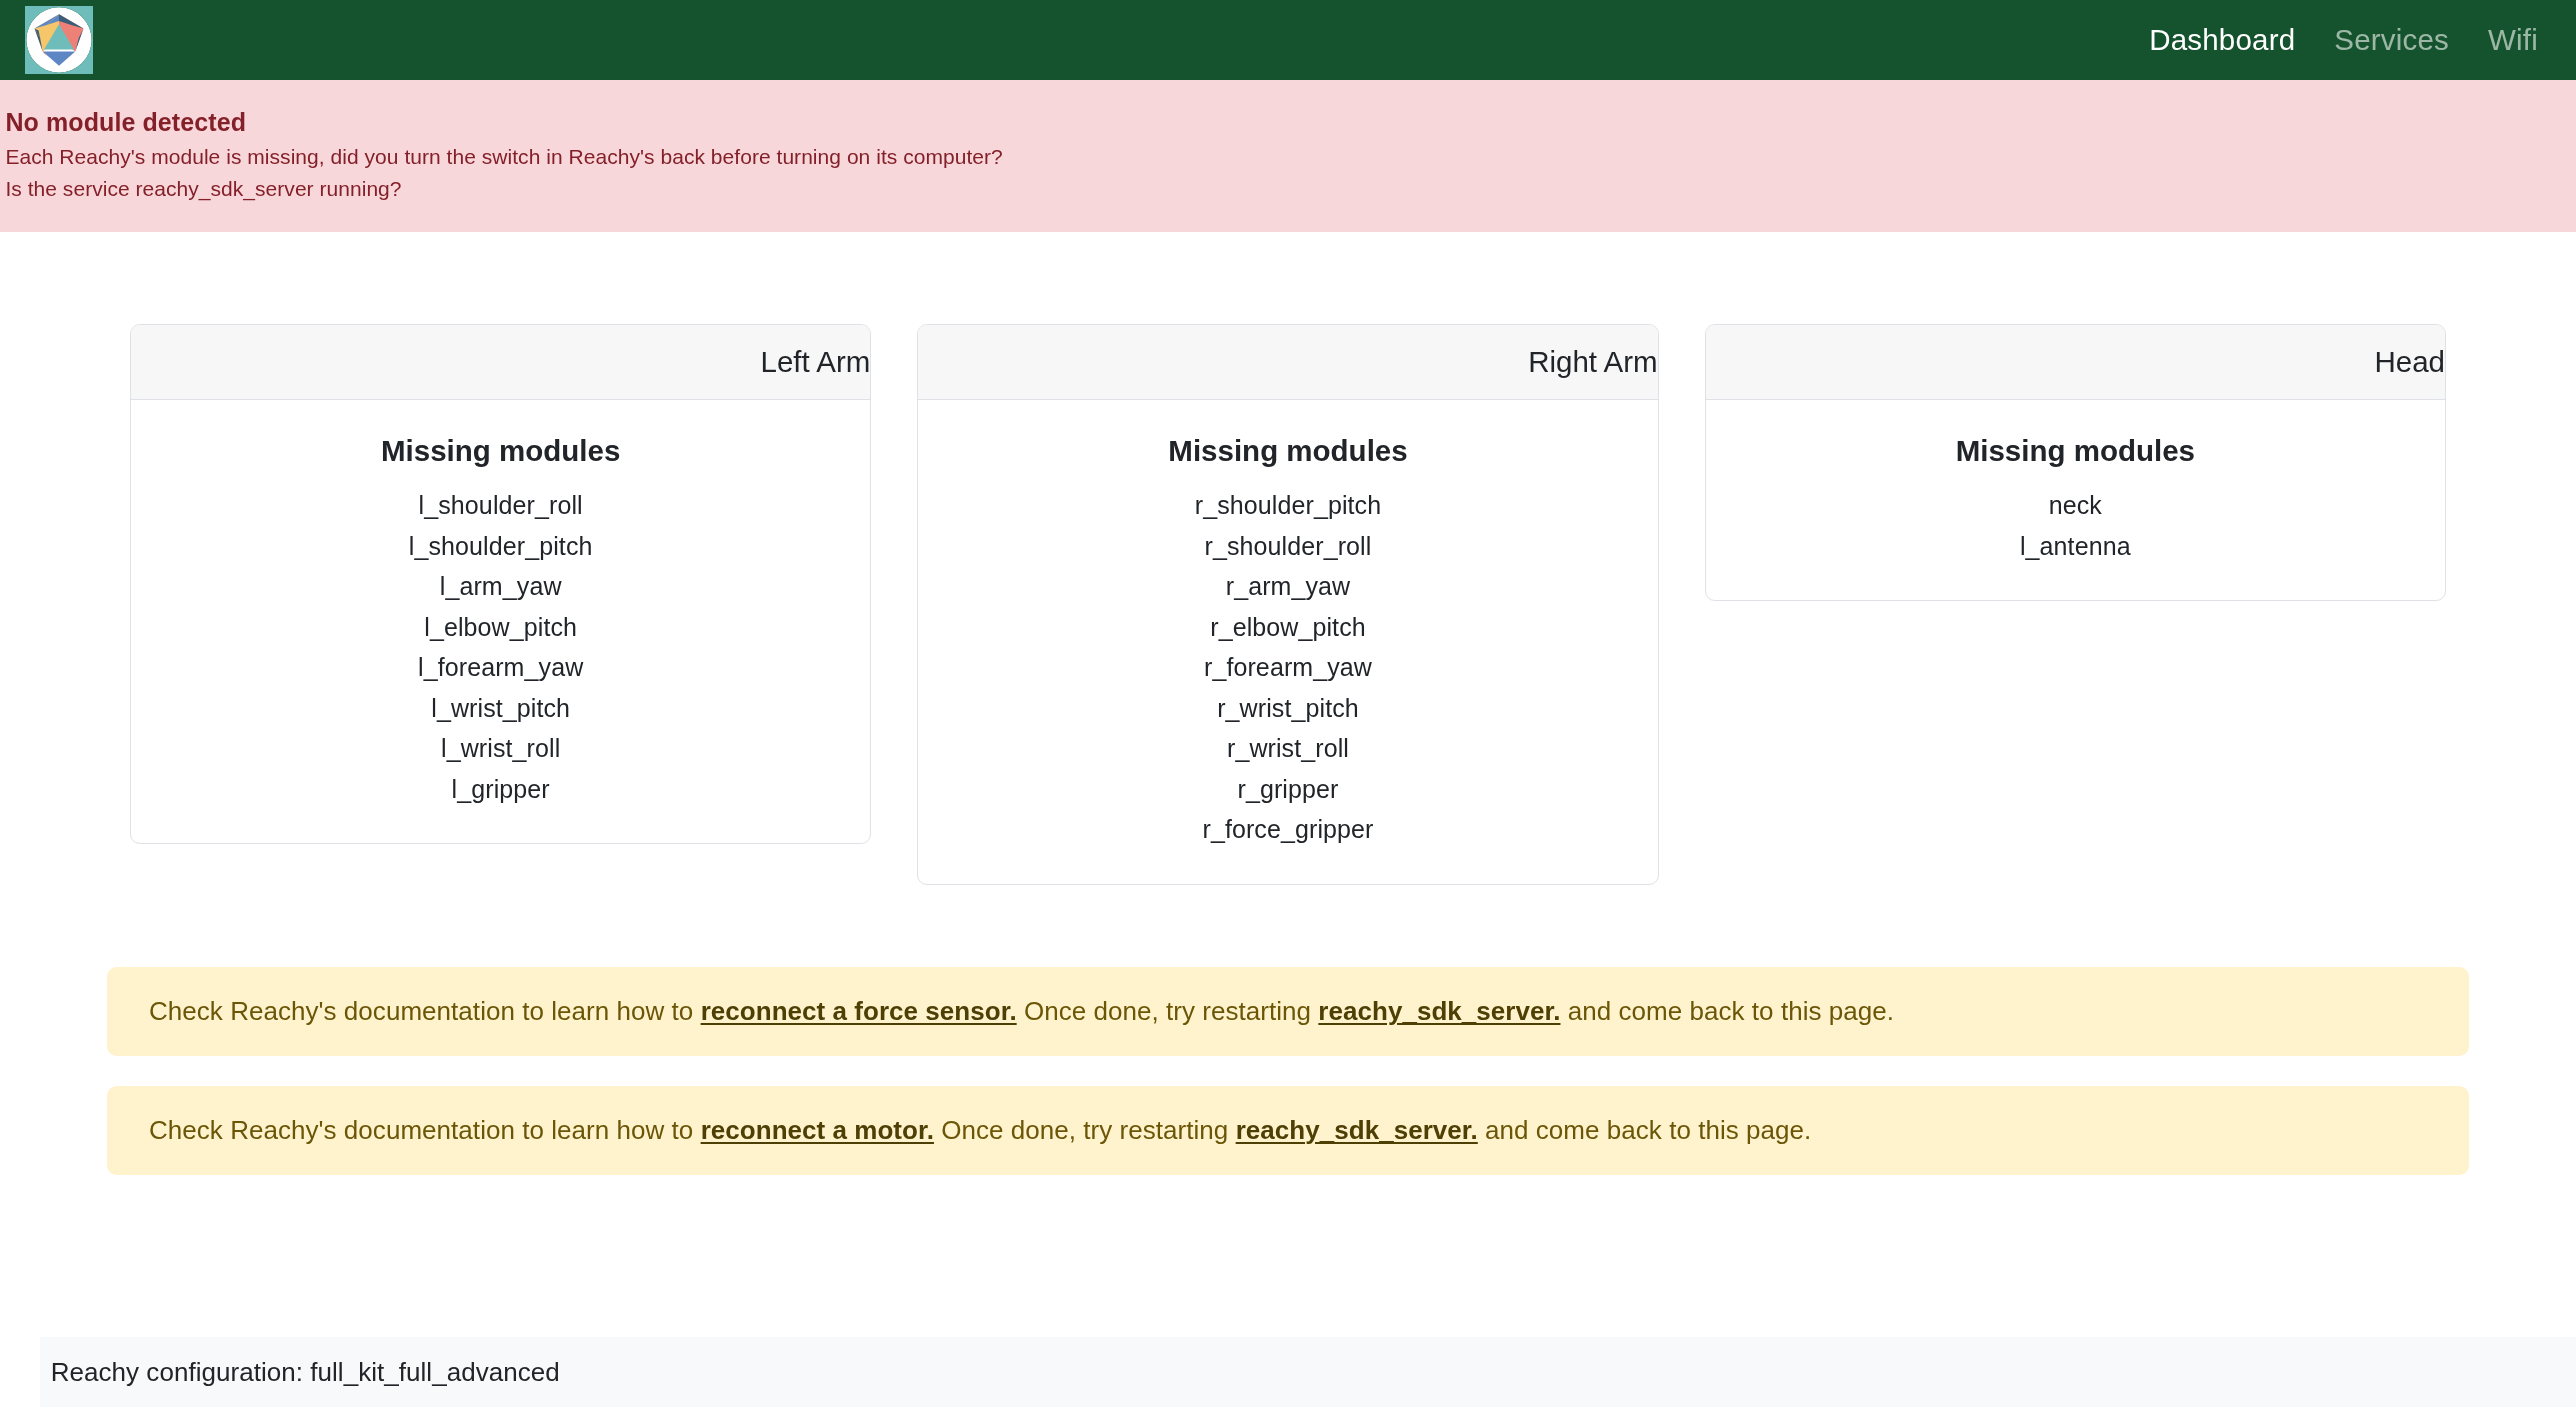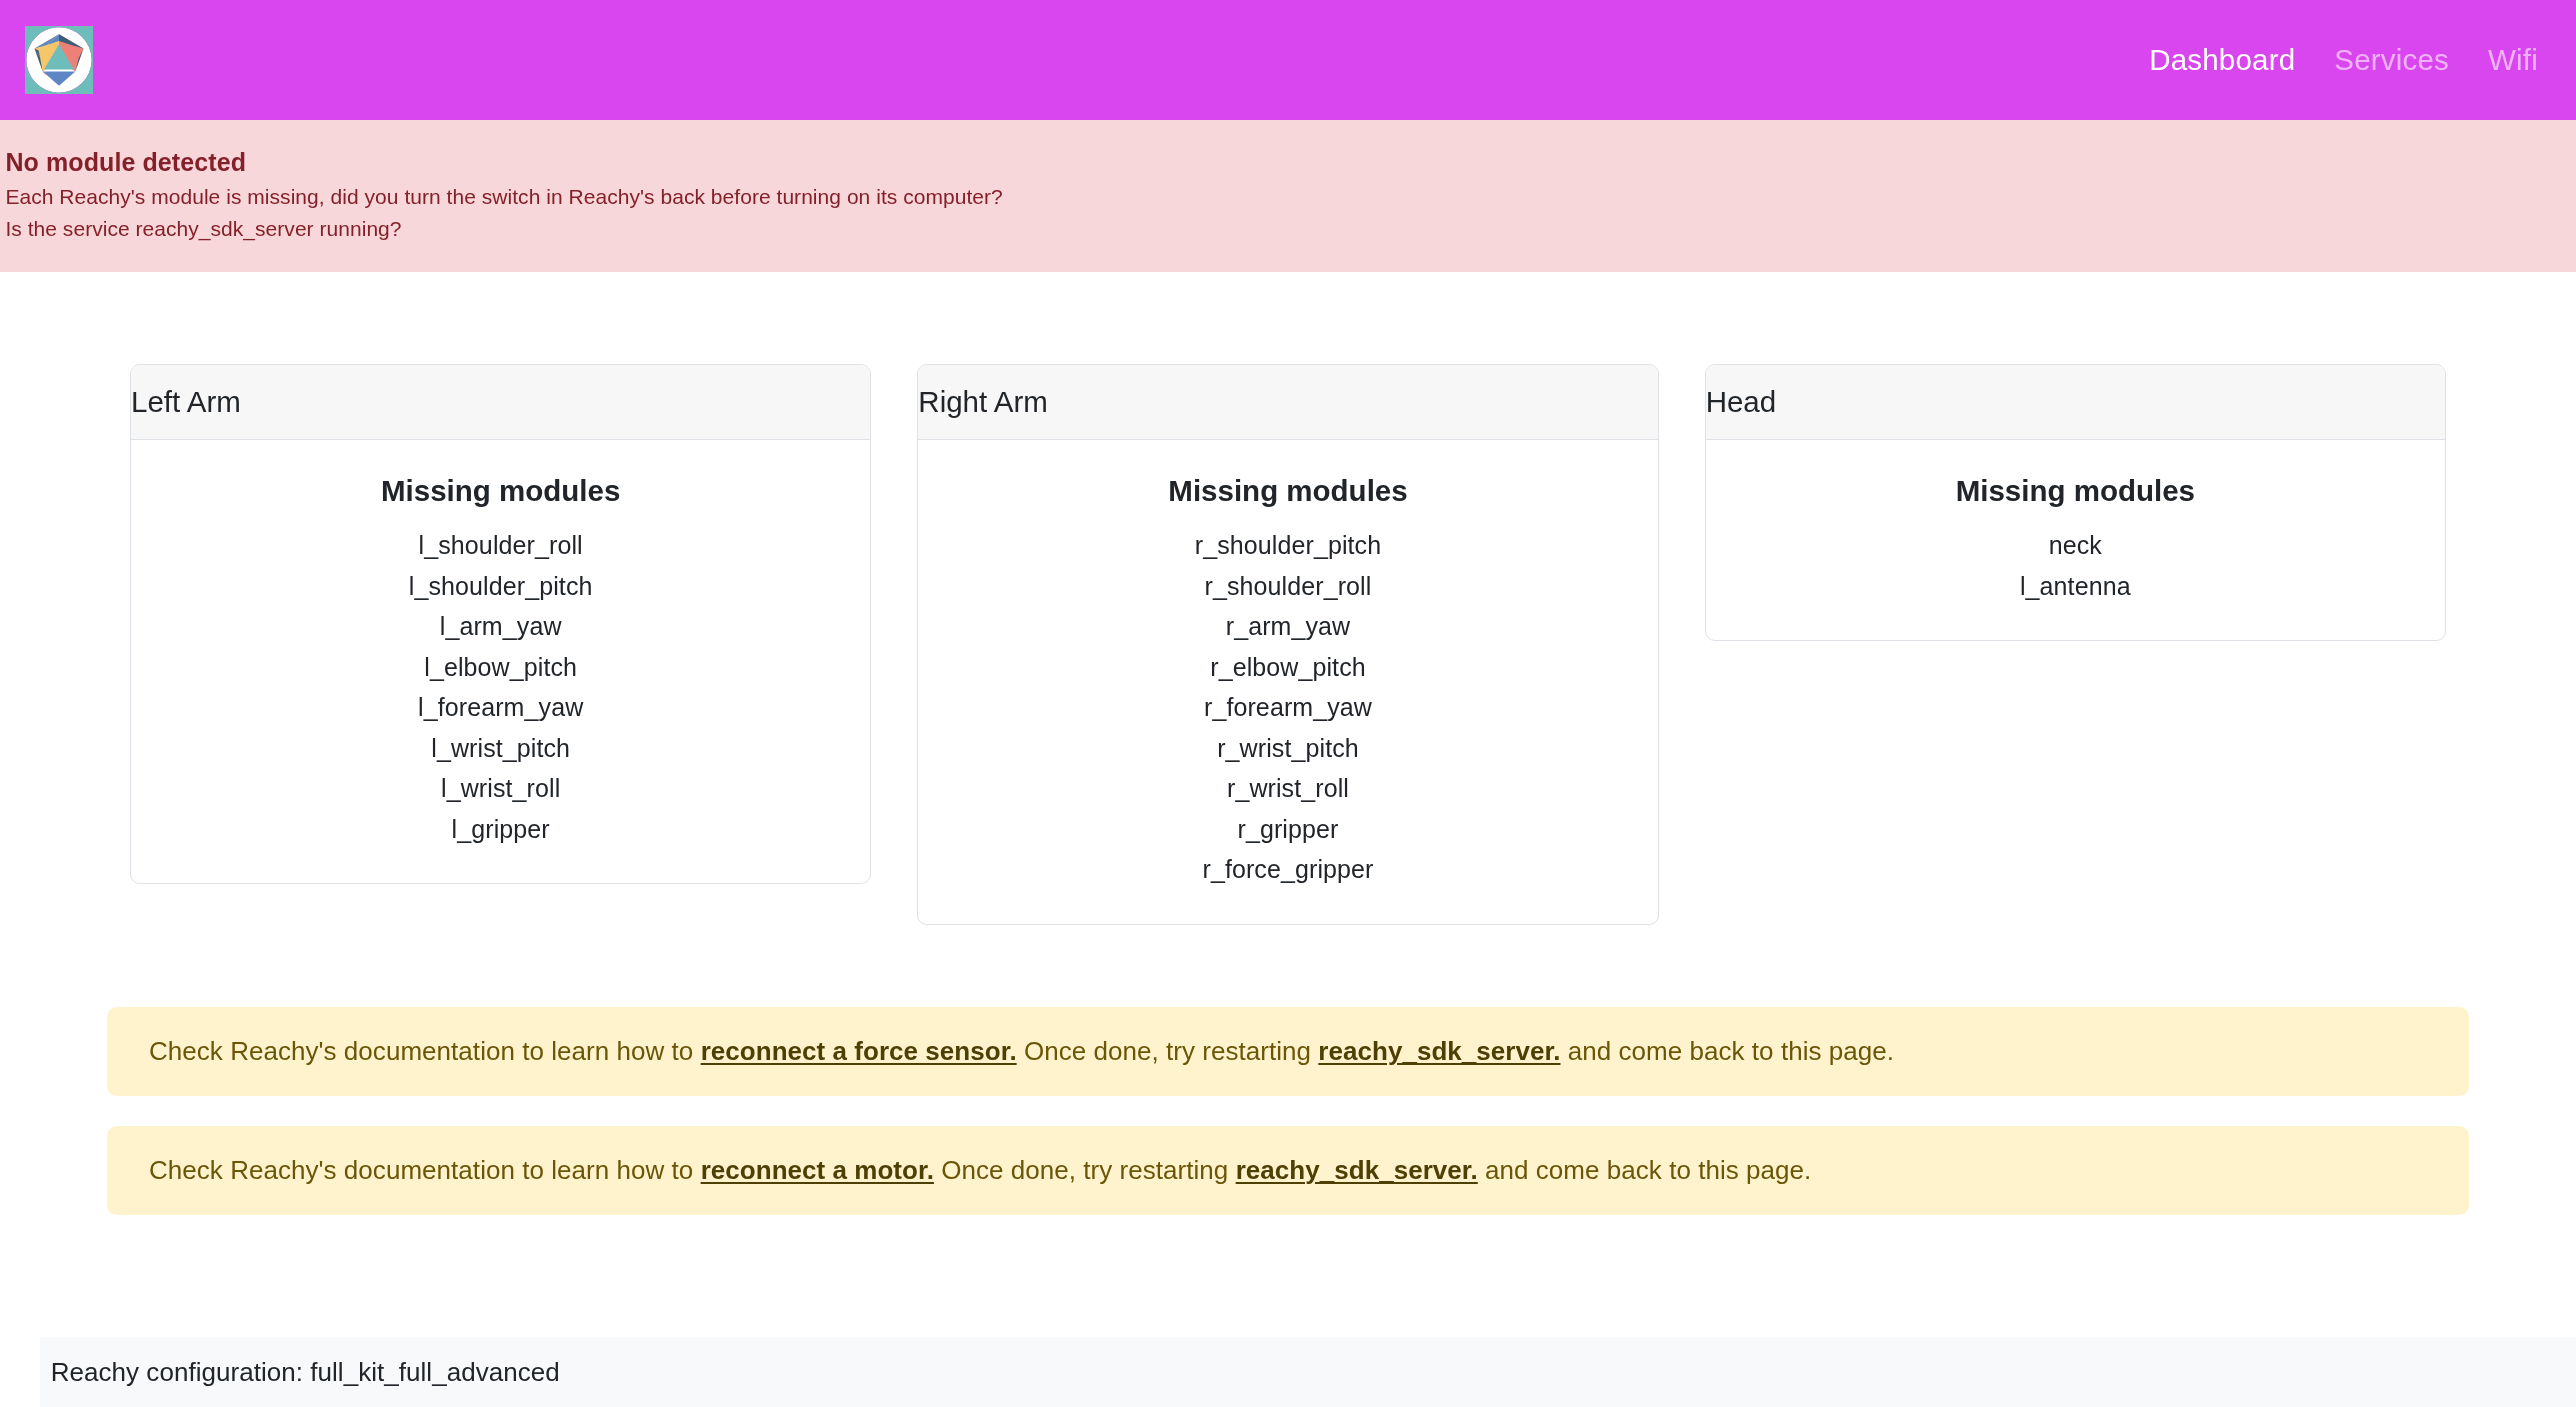--- a/index.html
+++ b/index.html
@@ -12,22 +12,22 @@
 
   body {
     font-family: "Liberation Sans", sans-serif;
     background: #ffffff;
     color: #212529;
     position: relative;
   }
 
   
   .navbar {
-    height: 120px;
-    background: #d946ef;
+    height: 80px;
+    background: #14532d;
     display: flex;
     align-items: center;
     justify-content: space-between;
     padding: 0 38px 0 25px;
   }
 
   .brand {
     display: flex;
     align-items: center;
   }
@@ -97,21 +97,21 @@
     border: 0.9px solid #DEE2E6;
     border-radius: 9.8px;
     background: #ffffff;
     overflow: hidden;
   }
 
   .card-header {
     background: #F7F7F7;
     border-bottom: 0.9px solid #DEE2E6;
     padding: 19px 0 19.7px 0;
-    text-align: left;
+    text-align: right;
     font-size: 29.5px;
     color: #212529;
     line-height: 1.2;
   }
 
   .card-body {
     padding: 32px 0 34px 0;
     text-align: center;
   }
 

